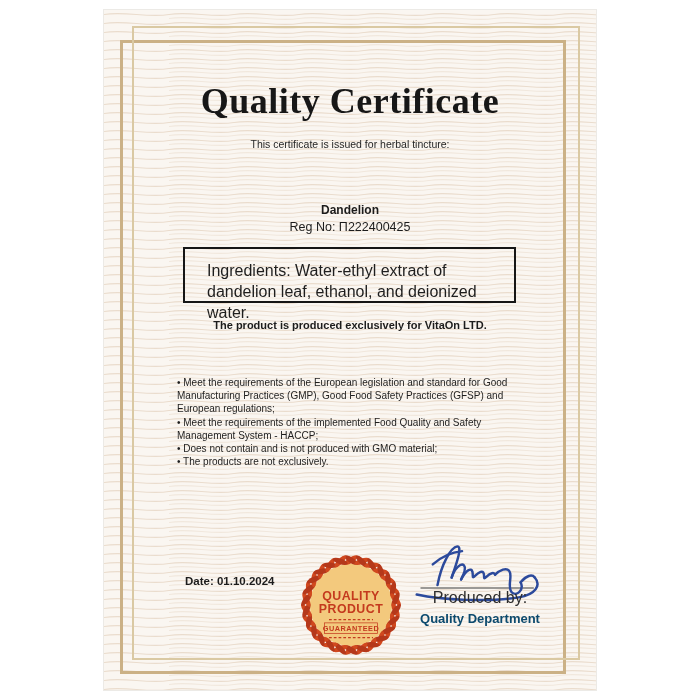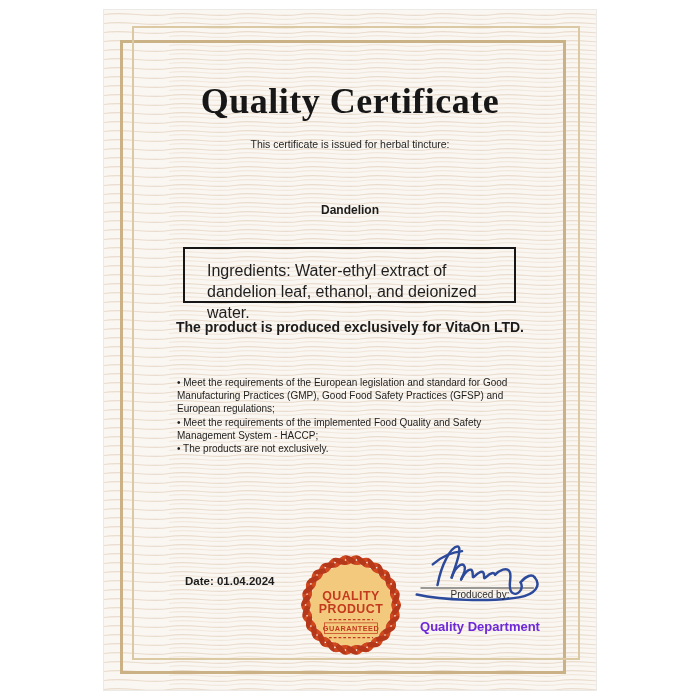--- a/index.html
+++ b/index.html
@@ -22,36 +22,36 @@
            font-size:36px; letter-spacing:.5px; color:#171717; }
   .subtitle { top:128px; font-size:10.5px; color:#262626; }
   .product { top:193px; font-size:12px; font-weight:700;text-align:center; }
   .regno { top:210px; font-size:12.5px; }
 
   .ing-box { position:absolute; left:79px; top:237px; width:333px; height:56px;
              border:2px solid #161616; background:transparent; }
   .ing-text { padding:12px 12px 0 22px; font-size:16px; line-height:1.3;
               text-align:left; color:#1e1e1e; }
 
-  .exclusive { top:309px; font-size:14px; font-weight:600; }
+  .exclusive { top:309px; font-size:11px; font-weight:600; }
 
   .reqs { position:absolute; left:73px; top:366px; width:356px; text-align:left;
           font-size:10px; line-height:1.32; color:#1e1e1e; }
 
   .date { position:absolute; left:81px; top:565px; font-size:11.5px; font-weight:600; }
 
   .badge { position:absolute; left:192px; top:540px; width:110px; height:110px; }
   .badge svg { width:110px; height:110px; }
   .badge-word { font-family:"Liberation Sans", sans-serif; font-weight:800;
                 fill:#c43a1e; letter-spacing:.5px; }
 
   .sig-block { position:absolute; left:294px; top:526px; width:164px; text-align:center; }
   .sig-block svg { display:block; margin:0 auto -15px auto; }
-  .produced { font-size:10px; color:#2d2d2d; position:relative; }
-  .department { font-size:13px; font-weight:700; color:#6d28d9; margin-top:19px; }
+  .produced { font-size:16px; color:#2d2d2d; position:relative; }
+  .department { font-size:13px; font-weight:700; color:#0c4a6e; margin-top:4px; }
 </style>
 </head>
 <body>
 
 <div class="canvas">
   <div class="paper">
 
     <svg class="waves" xmlns="http://www.w3.org/2000/svg">
       <defs>
         <pattern id="wv" width="130" height="9" patternUnits="userSpaceOnUse">
@@ -65,34 +65,36 @@
     <div class="frame frame-a"></div>
     <div class="frame frame-b"></div>
 
     <div class="content">
       <div class="abs subtitle">This certificate is issued for herbal tincture:</div>
 
       <div class="abs title">Quality Certificate</div>
 
       <div class="abs product">Dandelion</div>
 
+      <div class="abs regno">Reg No: Π222400425</div>
 
       <div class="ing-box">
         <div class="ing-text">Ingredients: Water-ethyl extract of dandelion leaf, ethanol, and deionized water.</div>
       </div>
 
       <div class="abs exclusive">The product is produced exclusively for VitaOn LTD.</div>
 
       <div class="reqs">
         <div>• Meet the requirements of the European legislation and standard for Good Manufacturing Practices (GMP), Good Food Safety Practices (GFSP) and European regulations;</div>
         <div>• Meet the requirements of the implemented Food Quality and Safety Management System - HACCP;</div>
+        <div>• Does not contain and is not produced with GMO material;</div>
         <div>• The products are not exclusively.</div>
       </div>
 
-      <div class="date">Date: 01.04.2024</div>
+      <div class="date">Date: 01.10.2024</div>
 
       <div class="badge">
         <svg viewBox="0 0 120 120" xmlns="http://www.w3.org/2000/svg">
           <circle cx="60" cy="60" r="45" fill="#f3c97d"></circle>
           <g id="wreath">
               <ellipse cx="60" cy="11" rx="8.5" ry="3" fill="#d1481e" transform="rotate(-32 60 11)"></ellipse>
               <ellipse cx="60" cy="11" rx="8.5" ry="3" fill="#b5381a" transform="rotate(32 60 11)"></ellipse>
               <ellipse cx="71.72646755009033" cy="12.423850946123451" rx="8.5" ry="3" fill="#d1481e" transform="rotate(-18.153846153846146 71.72646755009033 12.423850946123451)"></ellipse>
               <ellipse cx="71.72646755009033" cy="12.423850946123451" rx="8.5" ry="3" fill="#b5381a" transform="rotate(45.846153846153854 71.72646755009033 12.423850946123451)"></ellipse>
               <ellipse cx="82.77143543014466" cy="16.612654742992717" rx="8.5" ry="3" fill="#d1481e" transform="rotate(-4.307692307692307 82.77143543014466 16.612654742992717)"></ellipse>

